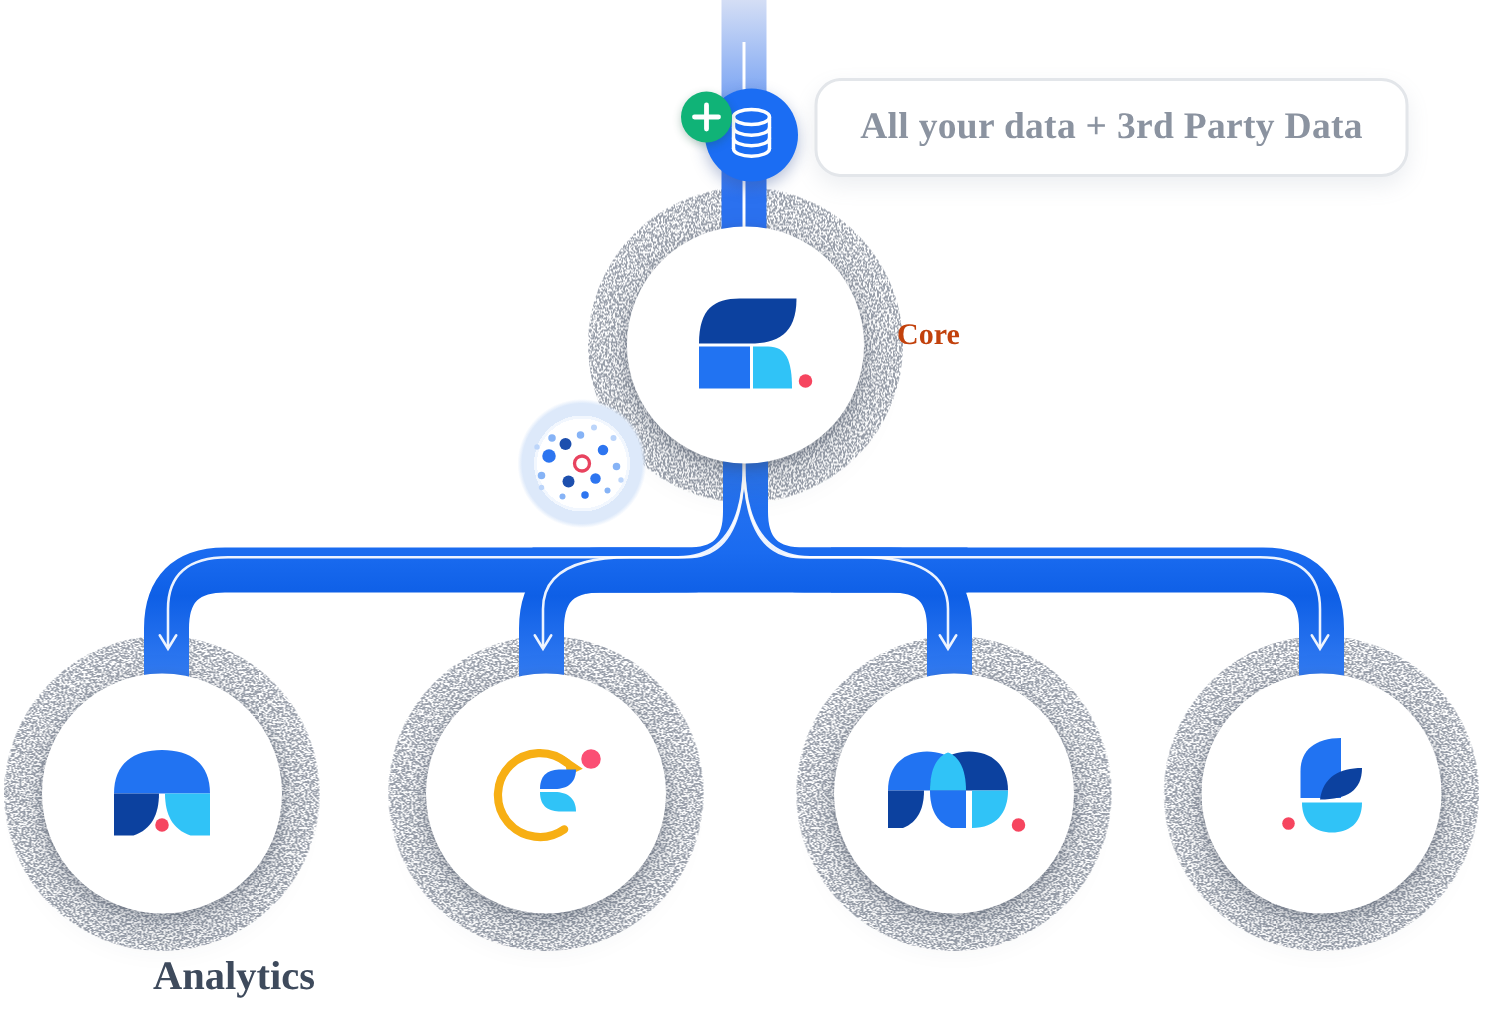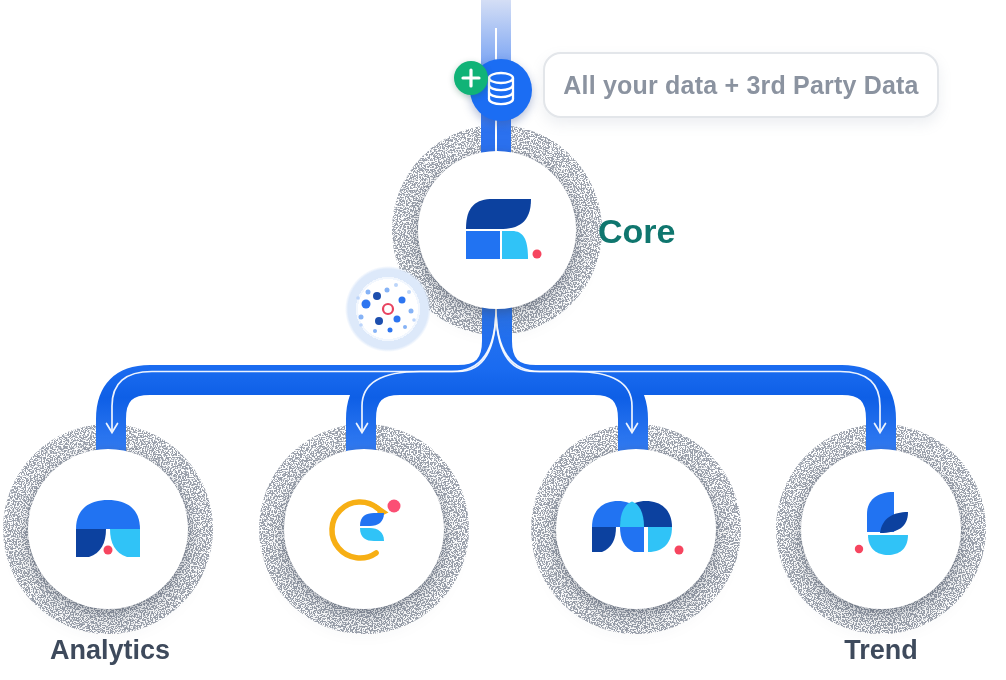--- a/index.html
+++ b/index.html
@@ -1,17 +1,17 @@
 <!DOCTYPE html>
 <html><head>
 <meta charset="utf-8">
 <style>
   html,body{margin:0;padding:0;background:#ffffff;}
   .stage{position:relative;width:1006px;height:680px;background:#ffffff;overflow:hidden;
-         font-family:Liberation Sans, sans-serif;}
+         font-family:Liberation Serif, serif;}
   .stage svg.net{position:absolute;left:0;top:0;}
   
   .bubble{position:absolute;left:543px;top:52px;width:396px;height:66px;background:#ffffff;
           border:2px solid #e3e6ea;border-radius:18px;box-shadow:0 6px 14px rgba(130,140,160,.14);
           display:flex;align-items:center;justify-content:center;box-sizing:border-box;}
   .bubble span{color:#8b93a0;font-size:25px;font-weight:700;letter-spacing:.2px;white-space:nowrap;}
   
   .dbnode{position:absolute;left:470px;top:59px;width:62px;height:62px;border-radius:50%;
           background:#1b6df3;box-shadow:0 4px 10px rgba(40,70,140,.35);}
   .dbnode svg{position:absolute;left:14px;top:11px;}
@@ -25,23 +25,23 @@
   .n-analytics{left:28px;top:449px;width:160px;height:160px;}
   .n-c360{left:284px;top:449px;width:160px;height:160px;}
   .n-market{left:556px;top:449px;width:160px;height:160px;}
   .n-trend{left:801px;top:449px;width:160px;height:160px;}
   .bigcircle svg{position:absolute;}
   
   .scatternode{position:absolute;left:344px;top:265px;width:88px;height:88px;border-radius:50%;
      background:radial-gradient(circle at 50% 50%, #ffffff 0 30px, #f2f7fe 30px 32px,
                 #dde9fa 32px 40px, rgba(221,233,250,0) 43px);}
   
-  .corelabel{position:absolute;left:598px;top:212px;font-size:34px;font-weight:700;color:#0f766e;}
+  .corelabel{position:absolute;left:598px;top:212px;font-size:20px;font-weight:700;color:#c2410c;}
   .nlabel{position:absolute;top:635px;font-size:27px;font-weight:700;color:#3e4a5c;text-align:center;}
-  .l-analytics{left:10px;width:200px;}
+  .l-analytics{left:10px;width:200px;text-align:right;}
   .l-c360{left:240px;width:240px;}
   .l-market{left:534px;width:200px;}
   .l-trend{left:781px;width:200px;}
 </style>
 </head>
 <body>
 
 <div class="stage">
 
   <svg class="net" width="1006" height="680" viewBox="0 0 1006 680">
@@ -188,15 +188,14 @@
   <div class="bigcircle n-trend">
     <svg style="left:51px;top:37px;" width="62" height="72" viewBox="0 0 62 72">
       <path d="M15,46 V28 C15,14 25,6 42,6 V46 Z" fill="#2173f2"></path>
       <path d="M28,47 C30,32 41,26 56,26 C56,41 46,47 28,47 Z" fill="#0c419f"></path>
       <path d="M16,49 H56 C56,63 47,69 36,69 C25,69 16,63 16,49 Z" fill="#30c3f7"></path>
       <circle cx="7" cy="63" r="4.2" fill="#f6455f"></circle>
     </svg>
   </div>
 
   <div class="nlabel l-analytics">Analytics</div>
-  <div class="nlabel l-trend">Trend</div>
 
 </div>
 
 </body></html>

